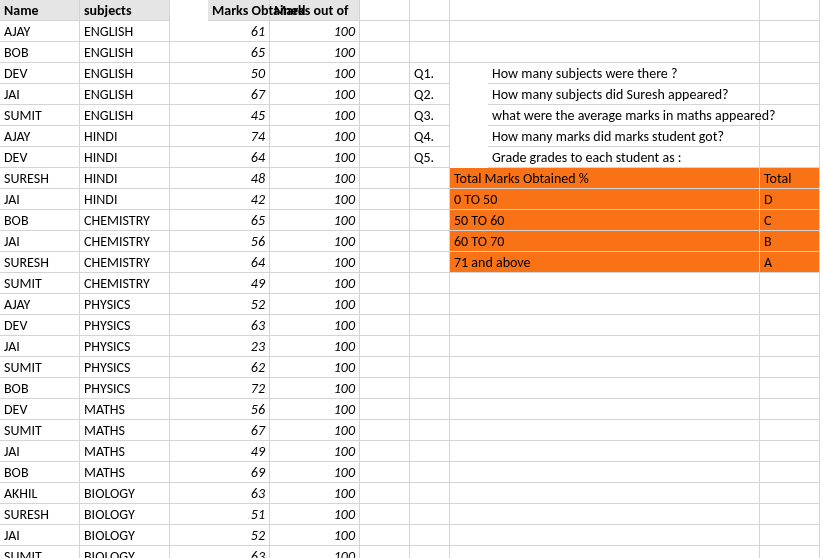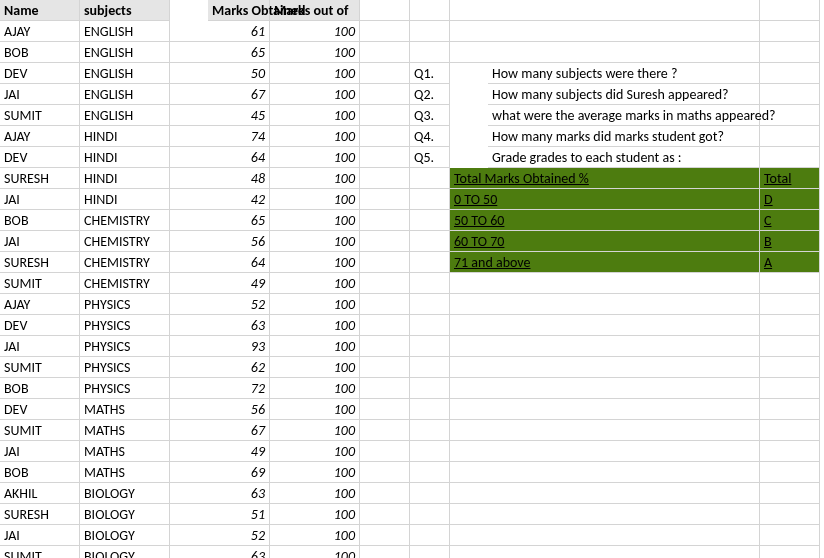--- a/index.html
+++ b/index.html
@@ -23,21 +23,21 @@
     height: 21px;
     line-height: 19px;
     white-space: nowrap;
     overflow: visible;
   }
   .hdr {
     background: #e5e5e5;
     font-weight: bold;
   }
   .num { text-align: right; font-style: italic; }
-  .orange { background: #4d7c0f; text-decoration: underline; }
+  .orange { background: #f97316; }
   .overflow { overflow: visible; position: relative; z-index: 1; margin-left: 38px; }
 </style>
 </head>
 <body>
 
 <div class="sheet" id="sheet">
     <div class="cell hdr">Name</div>
     <div class="cell hdr">subjects</div>
     <div class="cell hdr overflow">Marks Obtained</div>
     <div class="cell hdr">Marks out of</div>
@@ -160,21 +160,21 @@
     <div class="cell">DEV</div>
     <div class="cell">PHYSICS</div>
     <div class="cell num">63</div>
     <div class="cell num">100</div>
     <div class="cell"></div>
     <div class="cell"></div>
     <div class="cell"></div>
     <div class="cell"></div>
     <div class="cell">JAI</div>
     <div class="cell">PHYSICS</div>
-    <div class="cell num">93</div>
+    <div class="cell num">23</div>
     <div class="cell num">100</div>
     <div class="cell"></div>
     <div class="cell"></div>
     <div class="cell"></div>
     <div class="cell"></div>
     <div class="cell">SUMIT</div>
     <div class="cell">PHYSICS</div>
     <div class="cell num">62</div>
     <div class="cell num">100</div>
     <div class="cell"></div>

